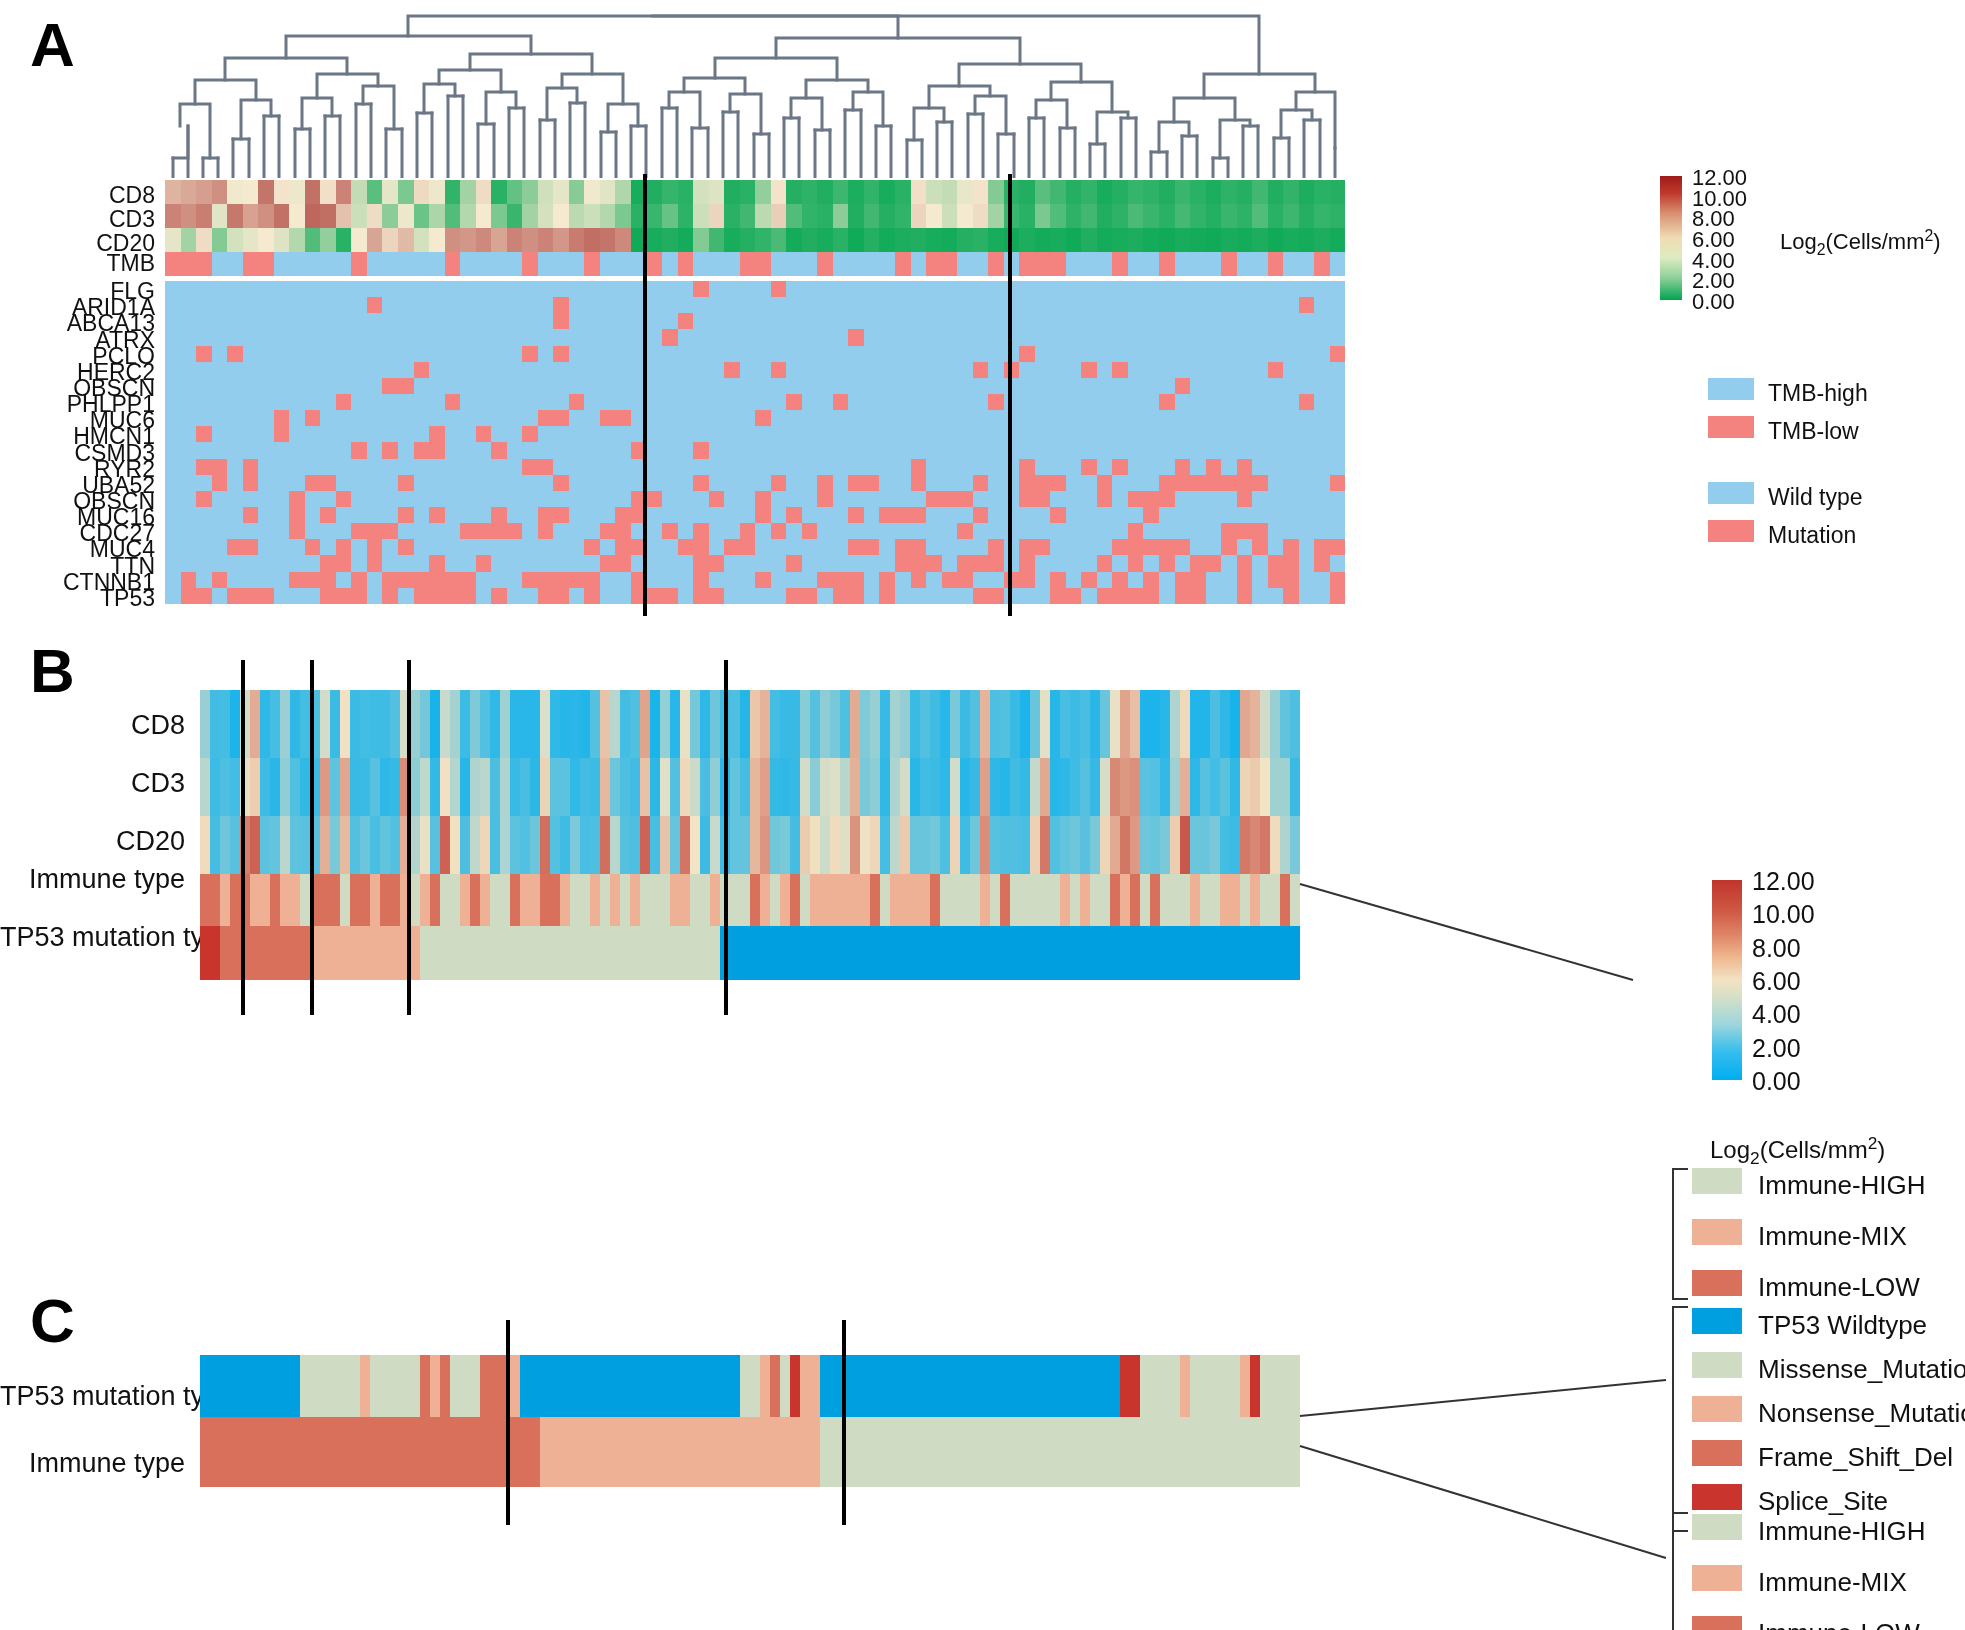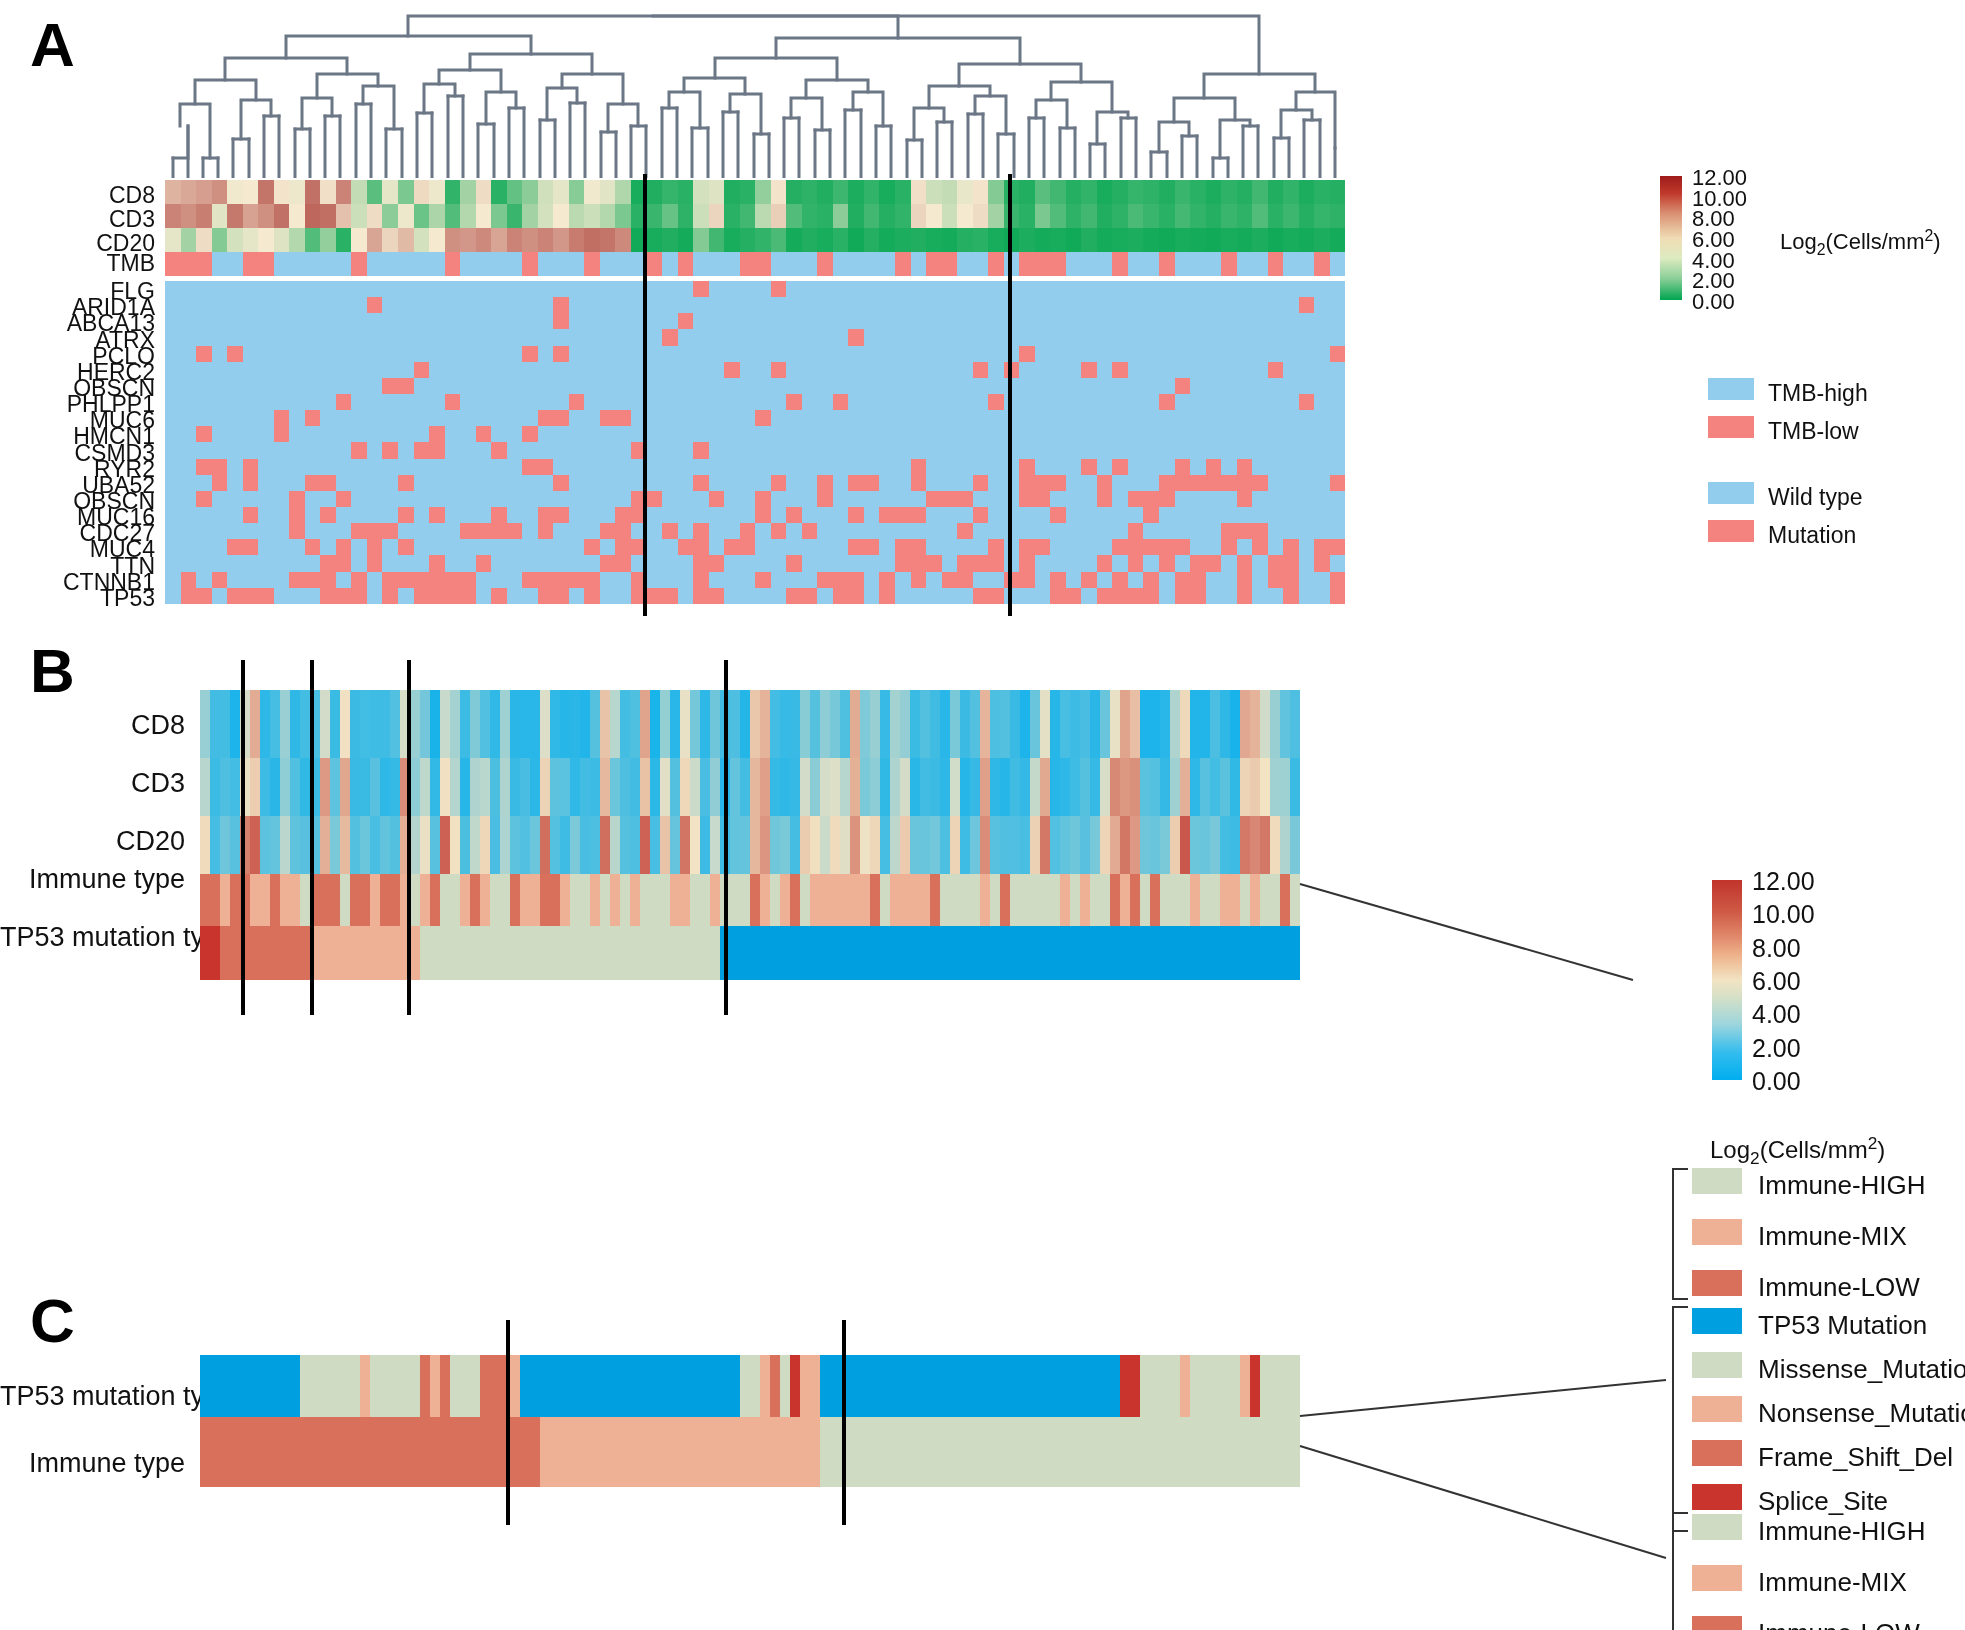--- a/index.html
+++ b/index.html
@@ -2858,21 +2858,21 @@
 <svg class="leader" style="left:1298px;top:1330px;" width="380" height="110" viewBox="0 0 380 110">
   <path d="M2 86 L368 50" stroke="#333" stroke-width="2" fill="none"></path>
 </svg>
 <svg class="leader" style="left:1298px;top:1440px;" width="380" height="130" viewBox="0 0 380 130">
   <path d="M2 6 L368 118" stroke="#333" stroke-width="2" fill="none"></path>
 </svg>
 
 <div class="brkt" style="left:1672px;top:1306px;width:14px;height:222px;"></div>
 <div id="panelC-tp53-legend">
     <div class="swatch" style="left: 1692px; top: 1308px; width: 50px; height: 26px; background: rgb(0, 160, 224);"></div>
-    <div class="legend-label-lg" style="left: 1758px; top: 1312px;">TP53 Mutation</div>
+    <div class="legend-label-lg" style="left: 1758px; top: 1312px;">TP53 Wildtype</div>
     <div class="swatch" style="left: 1692px; top: 1352px; width: 50px; height: 26px; background: rgb(207, 220, 195);"></div>
     <div class="legend-label-lg" style="left: 1758px; top: 1356px;">Missense_Mutation</div>
     <div class="swatch" style="left: 1692px; top: 1396px; width: 50px; height: 26px; background: rgb(238, 177, 149);"></div>
     <div class="legend-label-lg" style="left: 1758px; top: 1400px;">Nonsense_Mutation</div>
     <div class="swatch" style="left: 1692px; top: 1440px; width: 50px; height: 26px; background: rgb(217, 112, 92);"></div>
     <div class="legend-label-lg" style="left: 1758px; top: 1444px;">Frame_Shift_Del</div>
     <div class="swatch" style="left: 1692px; top: 1484px; width: 50px; height: 26px; background: rgb(201, 53, 45);"></div>
     <div class="legend-label-lg" style="left: 1758px; top: 1488px;">Splice_Site</div>
   </div>
 

